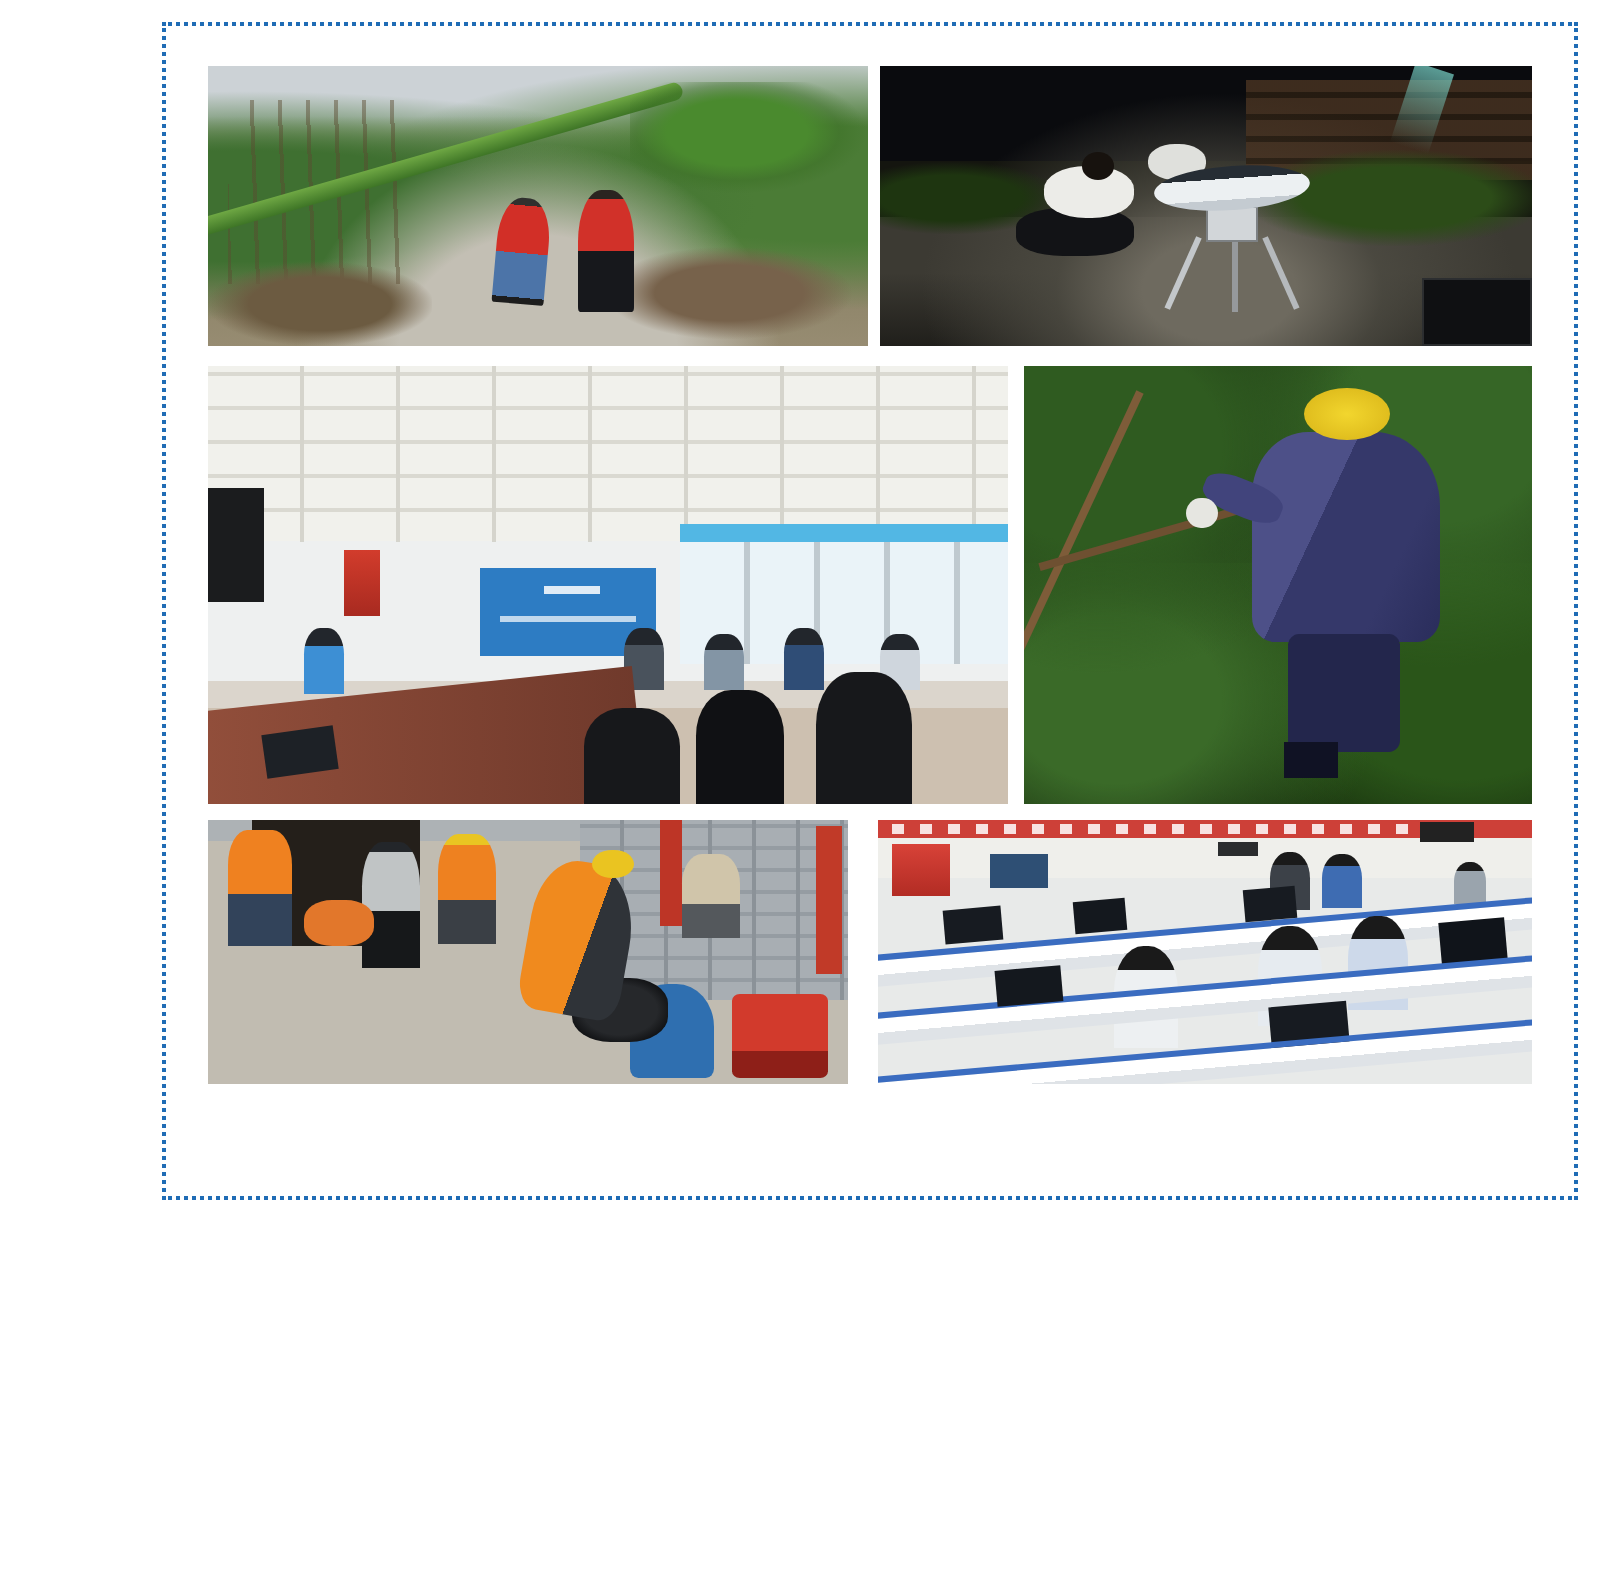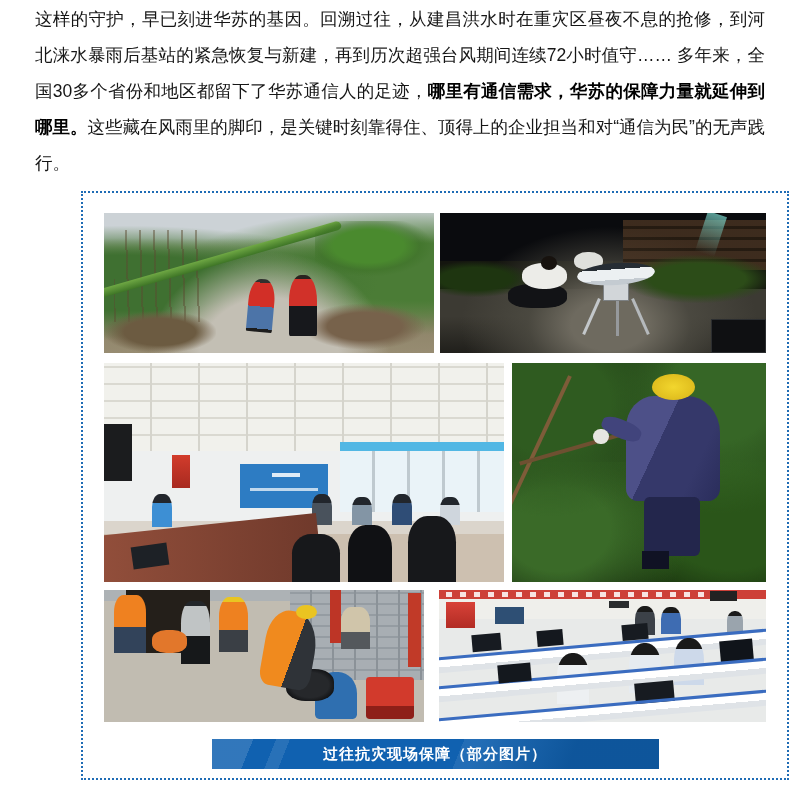--- a/index.html
+++ b/index.html
@@ -199,21 +199,20 @@
     background: linear-gradient(#1a1a1a 0 22%, #3c4148 22%); }
   .p7 .per-5 { left: 68%; top: 13%; width: 6%; height: 20%; border-radius: 45% 45% 0 0;
     background: linear-gradient(#1a1a1a 0 22%, #3e6cb2 22%); }
   .p7 .per-6 { left: 88%; top: 16%; width: 5%; height: 16%; border-radius: 45% 45% 0 0;
     background: linear-gradient(#1a1a1a 0 22%, #9aa4ad 22%); }
 </style>
 </head>
 <body>
 
 <main class="article">
-  <p class="para"><span>这样的守护，早已刻进华苏的基因。回溯过往，从建昌洪水时在重灾区昼夜不息的抢修，到河北涞水暴雨后基站的紧急恢复与新建，再到历次超强台风期间连续72小时值守…… 多年来，全国30多个省份和地区都留下了华苏通信人的足迹，</span><b>哪里有通信需求，华苏的保障力量就延伸到哪里。</b><span>这些藏在风雨里的脚印，是关键时刻靠得住、顶得上的企业担当和对“通信为民”的无声践行。</span></p>
 
   <section class="collage">
 
     <div class="row row1">
       <figure class="photo p1">
         <div class="palms"></div>
         <div class="trunk"></div>
         <div class="fronds"></div>
         <div class="debris-l"></div>
         <div class="debris-r"></div>
@@ -305,18 +304,15 @@
         <div class="per-1"></div>
         <div class="per-2"></div>
         <div class="per-3"></div>
         <div class="desk desk-2"></div>
         <div class="mon-5"></div>
         <div class="mon-6"></div>
         <div class="desk desk-3"></div>
       </figure>
     </div>
 
-    <div class="caption">
-      <span>过往抗灾现场保障（部分图片）</span>
-    </div>
 
   </section>
 </main>
 
 </body></html>

